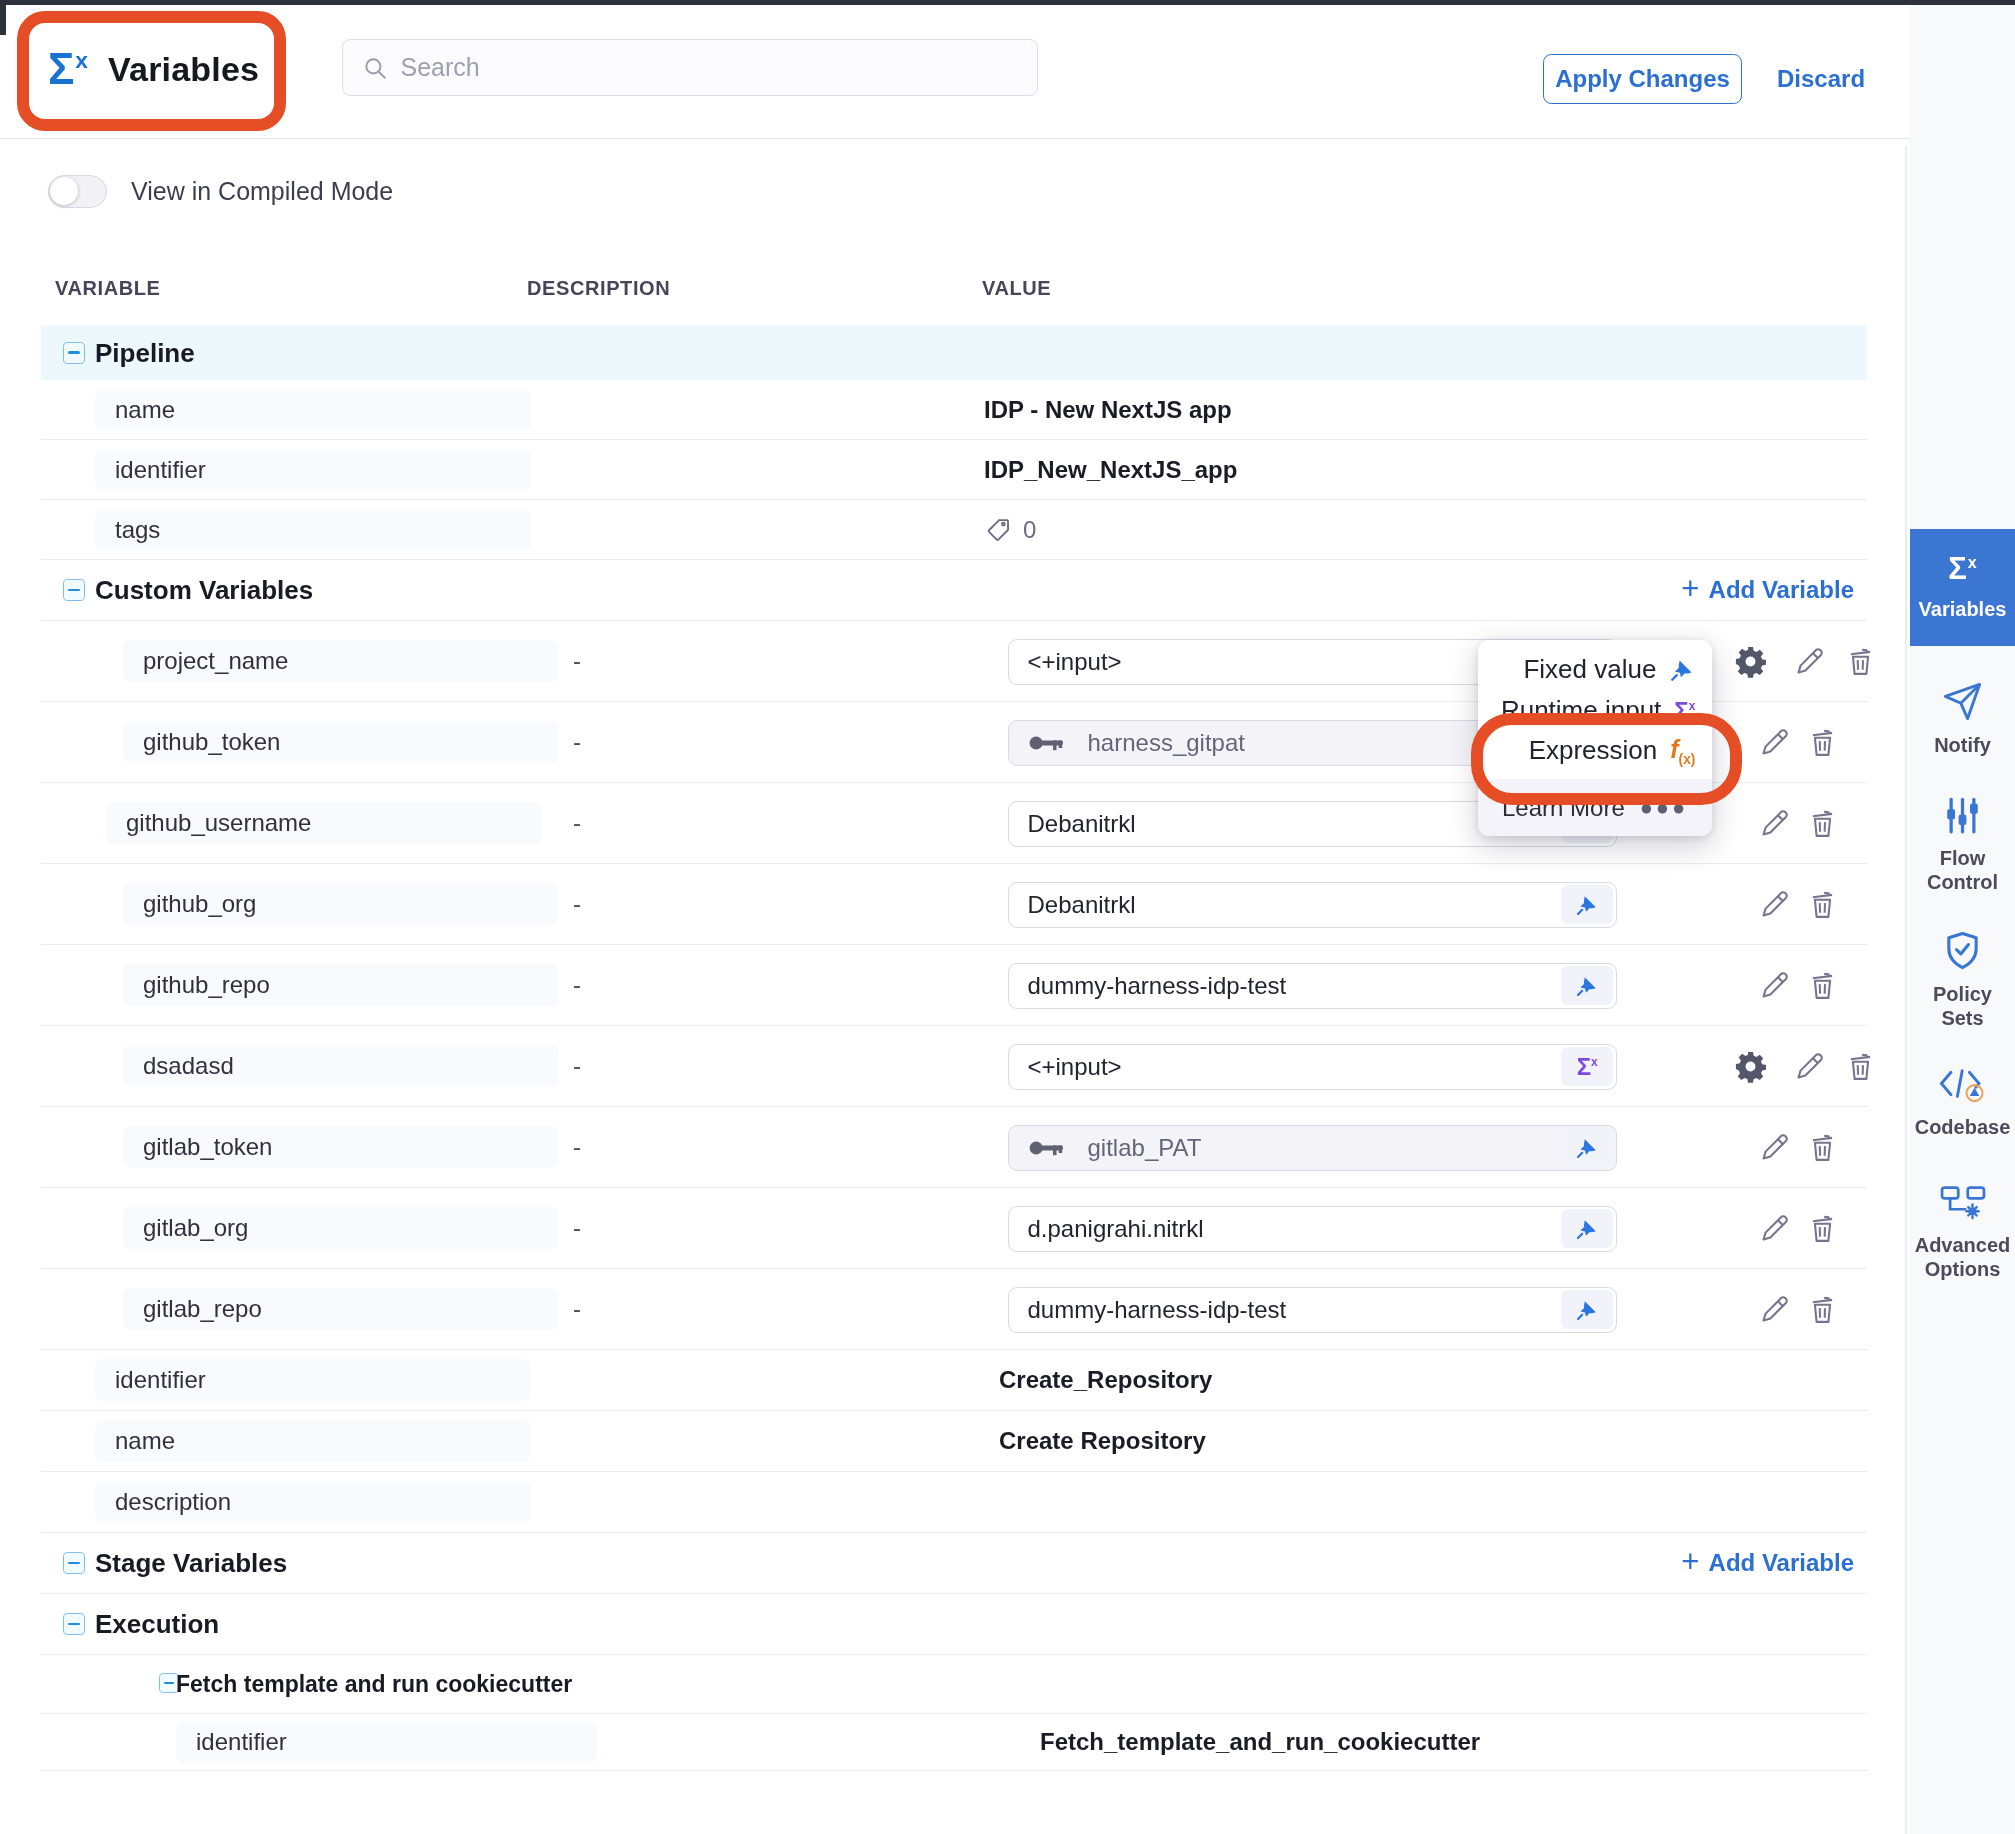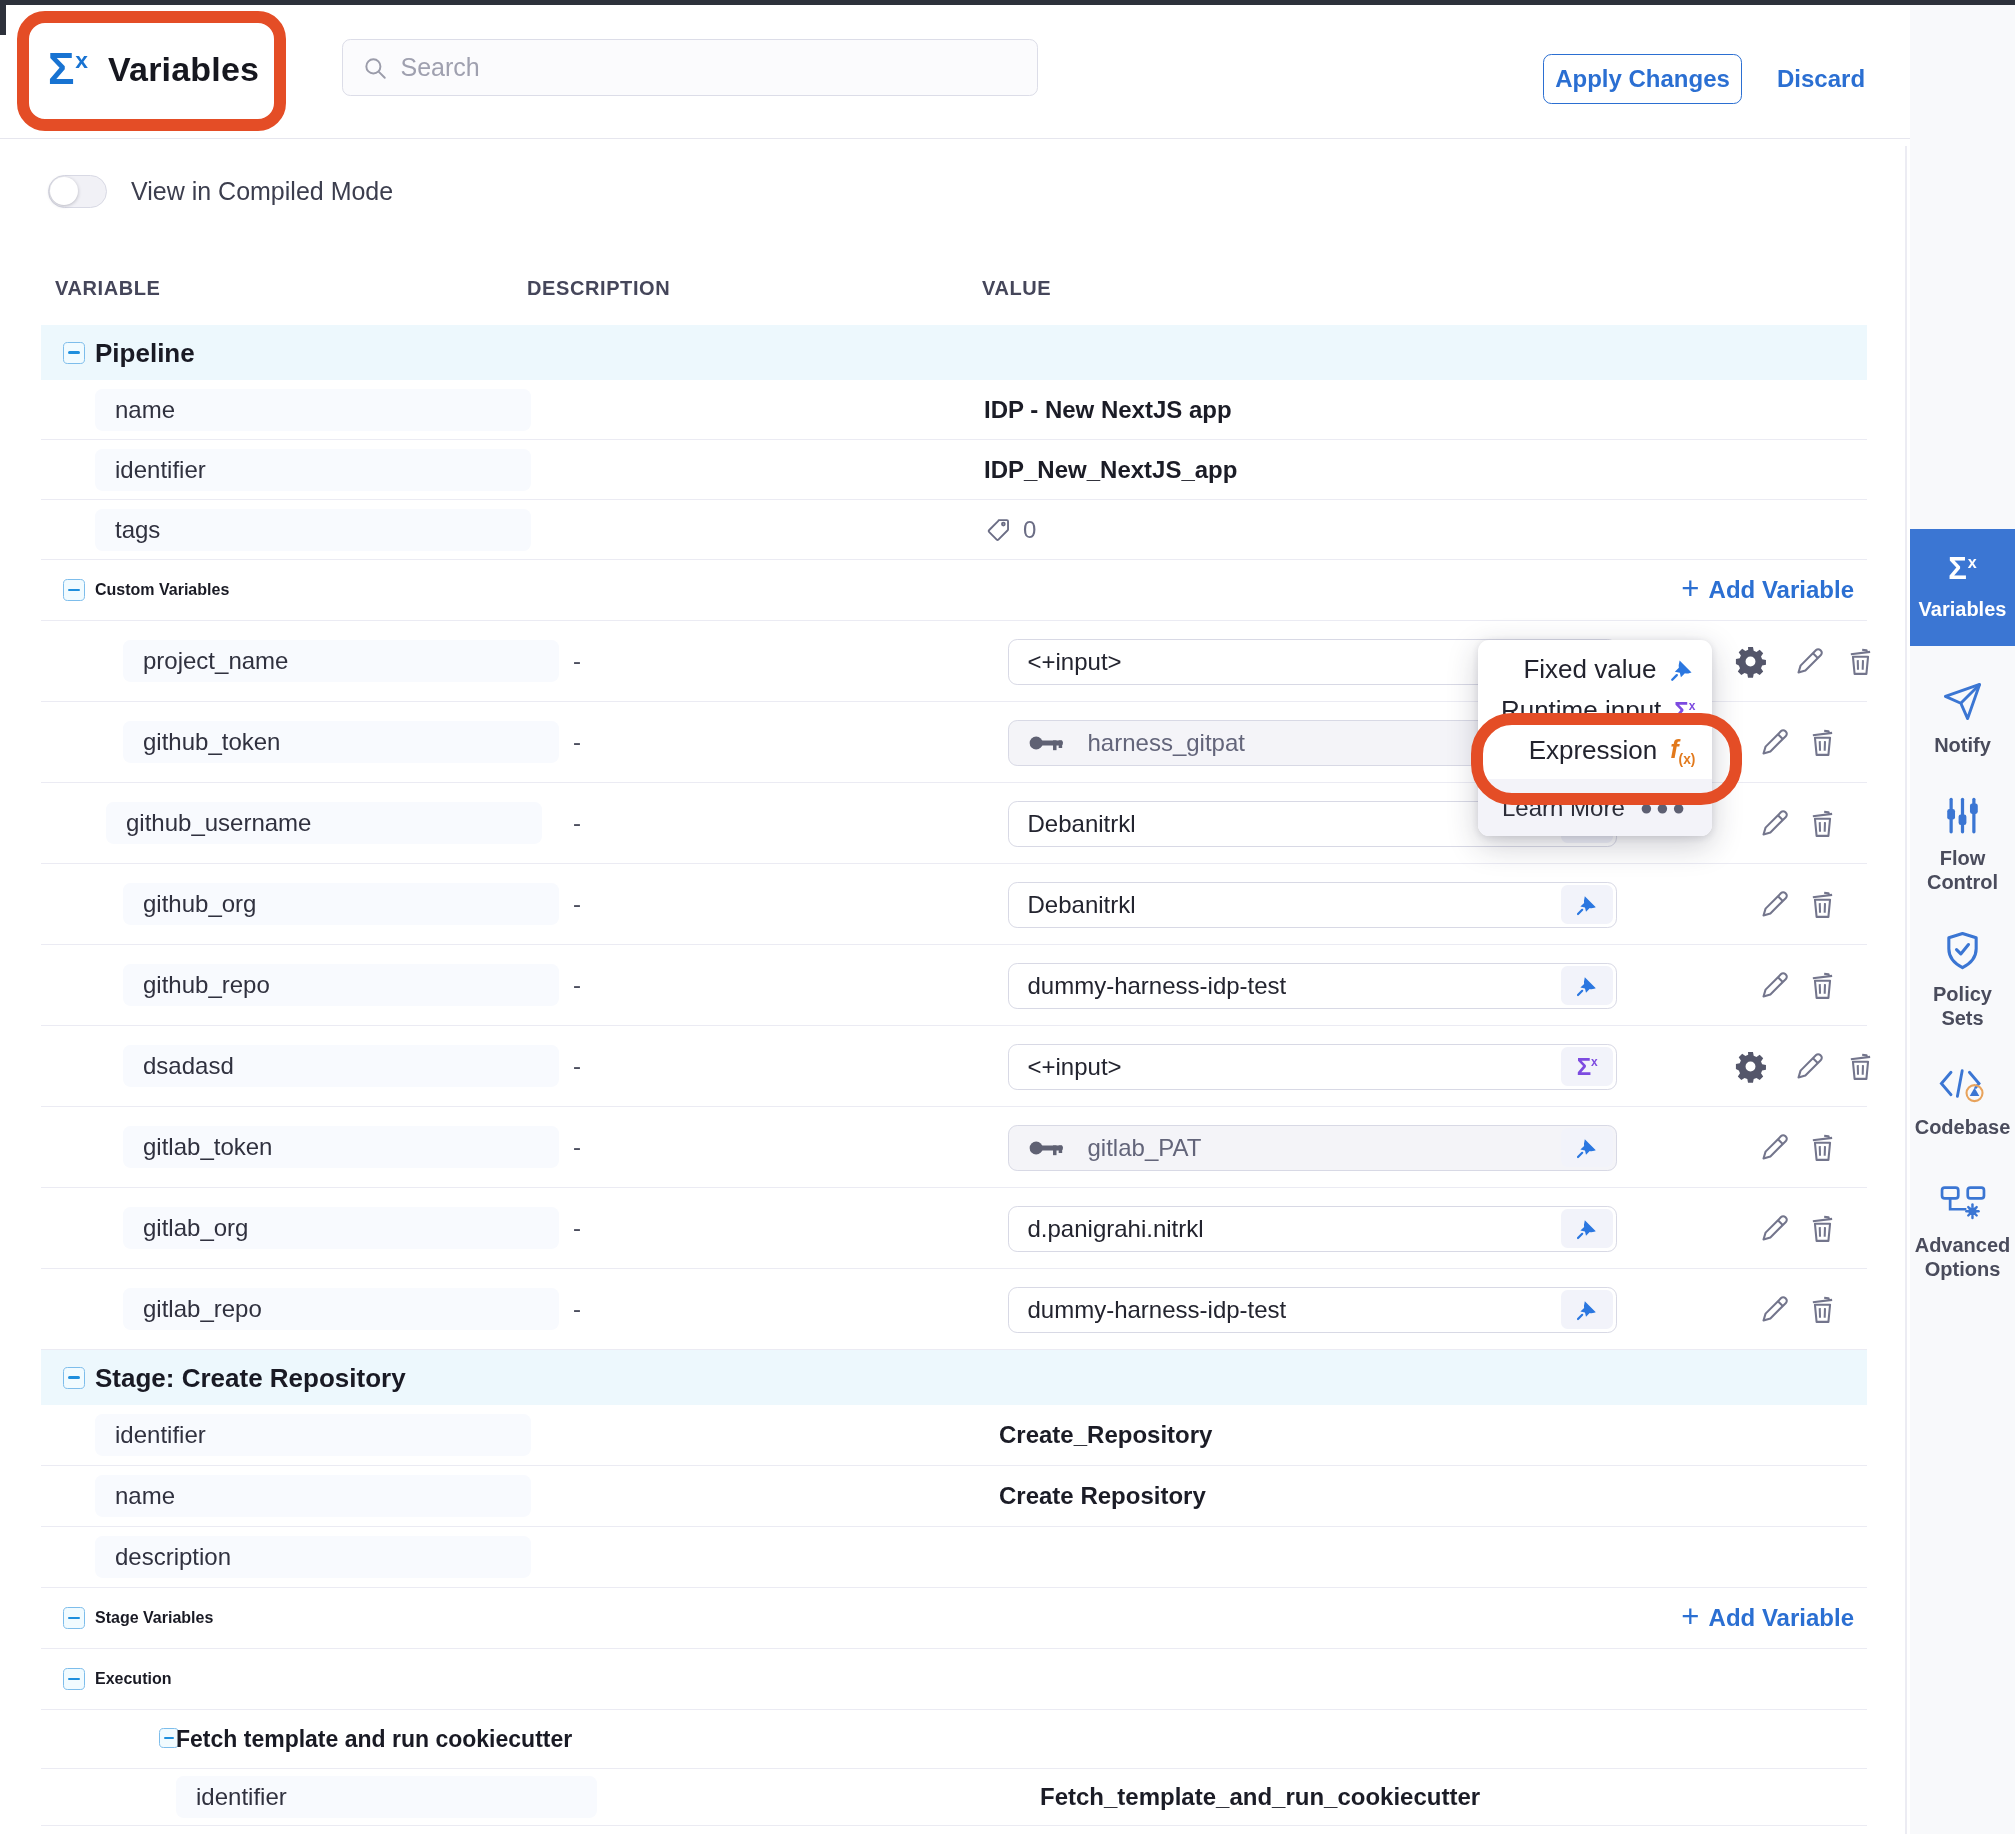--- a/index.html
+++ b/index.html
@@ -33,21 +33,21 @@
   .toggle .knob{position:absolute;left:0.9px;top:0.9px;width:28px;height:28px;border-radius:50%;background:#fff;box-shadow:0 0.9px 3.7px rgba(40,41,61,.3);}
   .toggle-label{font-size:25px;color:#3c3e4e;}
   
   .colhead{position:absolute;top:277px;font-size:20px;font-weight:700;color:#45465a;letter-spacing:0.6px;}
   .table{position:absolute;left:41px;top:325px;width:1826px;}
   .row{position:relative;border-bottom:1.8px solid #ebebf3;box-sizing:border-box;background:#fff;}
   .row.section{background:#edf8fd;border-bottom:none;}
   .minus-box{position:absolute;width:22px;height:22px;border:1.8px solid #7dbdeb;border-radius:4.6px;background:#f1fbff;box-sizing:border-box;}
   .minus-box::after{content:"";position:absolute;left:3.7px;right:3.7px;top:50%;height:2.8px;margin-top:-1.4px;background:#1f8fdd;border-radius:1.8px;}
   .sec-label{position:absolute;left:54px;font-size:26px;font-weight:700;color:#191a24;}
-  .sub-label{font-size:16px;}
+  .sub-label{font-size:26px;}
   .fetch-label{left:135px;font-size:23px;}
   .addvar{position:absolute;right:13px;display:flex;align-items:center;gap:9.2px;color:#2b6fd2;font-size:24px;font-weight:600;}
   .addvar .plus{font-size:31px;font-weight:400;line-height:1;margin-top:-2.8px;}
   .name-chip{position:absolute;height:42px;background:#f8fafe;border-radius:7.4px;display:flex;align-items:center;padding-left:20px;
     font-size:24px;color:#30313f;box-sizing:border-box;width:436px;}
   .kv-value{position:absolute;font-size:24px;font-weight:600;color:#1b1c26;display:flex;align-items:center;gap:11px;}
   .kv-value.gray{color:#6b6d85;font-weight:400;}
   .dash{position:absolute;left:532px;font-size:24px;color:#4c4e5e;}
   .vinput{position:absolute;left:967px;width:609px;height:46px;border:1.8px solid #d8d9e5;border-radius:9.2px;background:#fff;
     box-sizing:border-box;display:flex;align-items:center;padding-left:18.5px;font-size:24px;color:#23242f;overflow:hidden;}
@@ -382,24 +382,20 @@
       <div class="act" style="left: 1763px; top: 22px;">
         <svg width="33" height="33" viewBox="0 0 24 24" fill="none" stroke="#73758c" stroke-width="1.5" stroke-linejoin="round">
           <path d="M6.5 8.5h11L16.3 21H7.7z"></path>
           <path d="M5 6.8l14-1.8"></path>
           <path d="M13.2 3.4l3.2.5.4 1.6"></path>
           <line x1="10" y1="11" x2="10.2" y2="18"></line>
           <line x1="13.8" y1="11" x2="13.6" y2="18"></line>
         </svg>
       </div>
     </div>
-    <div class="row section" style="height: 55px;">
-      <span class="minus-box" style="left: 22px; top: calc(50% - 11px);"></span>
-      <span class="sec-label" style="top: 50%; transform: translateY(-50%);">Stage: Create Repository</span>
-    </div>
     <div class="row" style="height: 61px;">
       <div class="name-chip" style="left: 54px; top: 9.2px;">identifier</div>
       <div class="kv-value" style="left: 958px; top: 50%; transform: translateY(-50%);">Create_Repository</div>
     </div>
     <div class="row" style="height: 61px;">
       <div class="name-chip" style="left: 54px; top: 9.2px;">name</div>
       <div class="kv-value" style="left: 958px; top: 50%; transform: translateY(-50%);">Create Repository</div>
     </div>
     <div class="row" style="height: 61px;">
       <div class="name-chip" style="left: 54px; top: 9.2px;">description</div>

